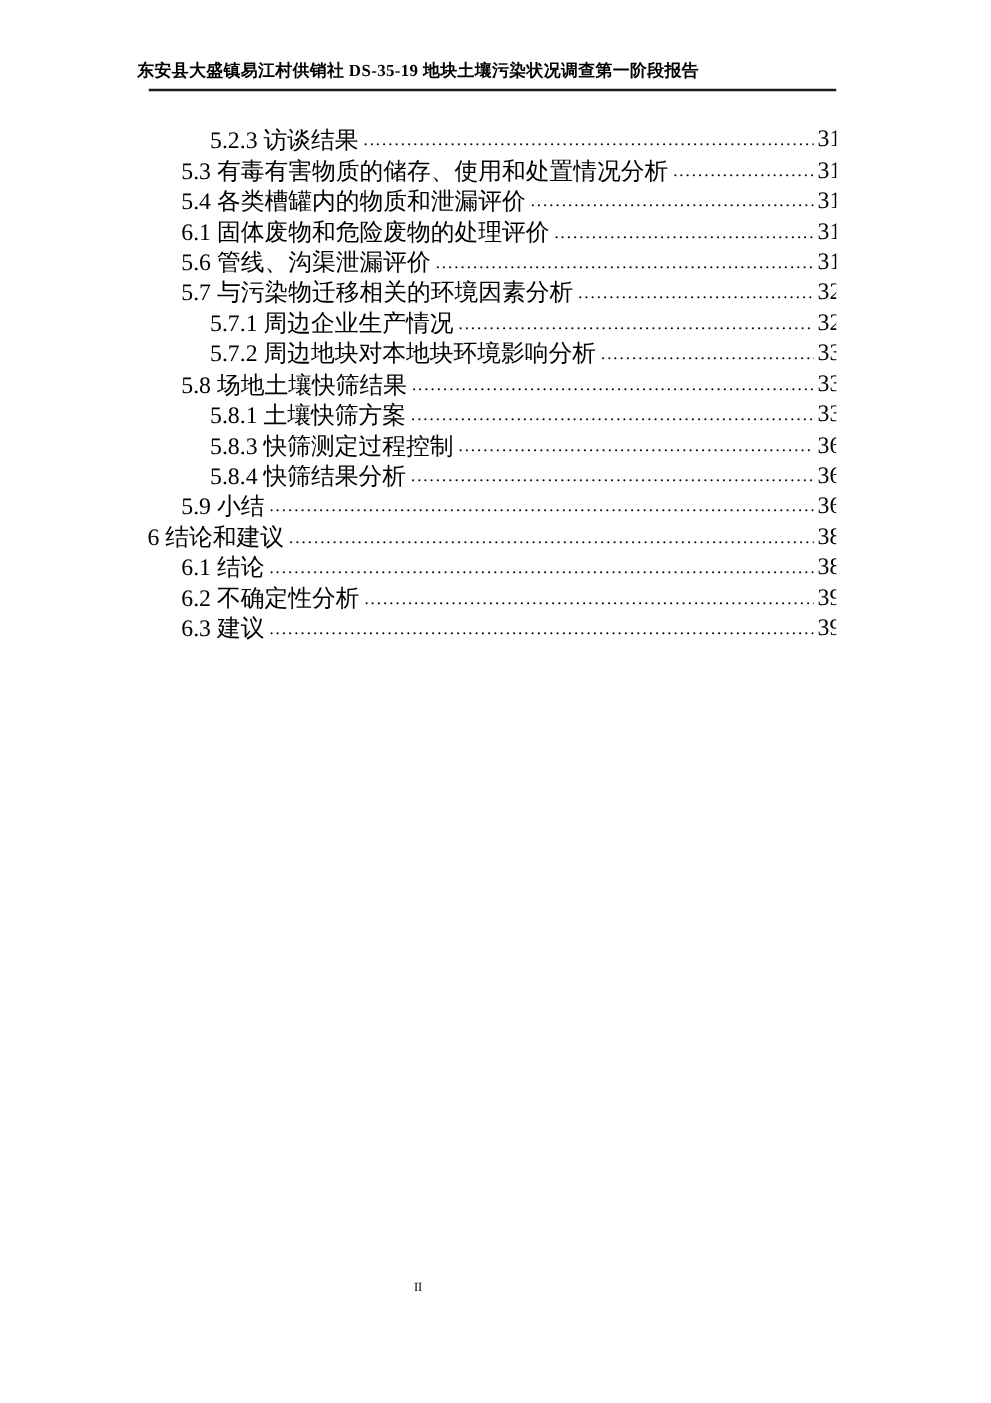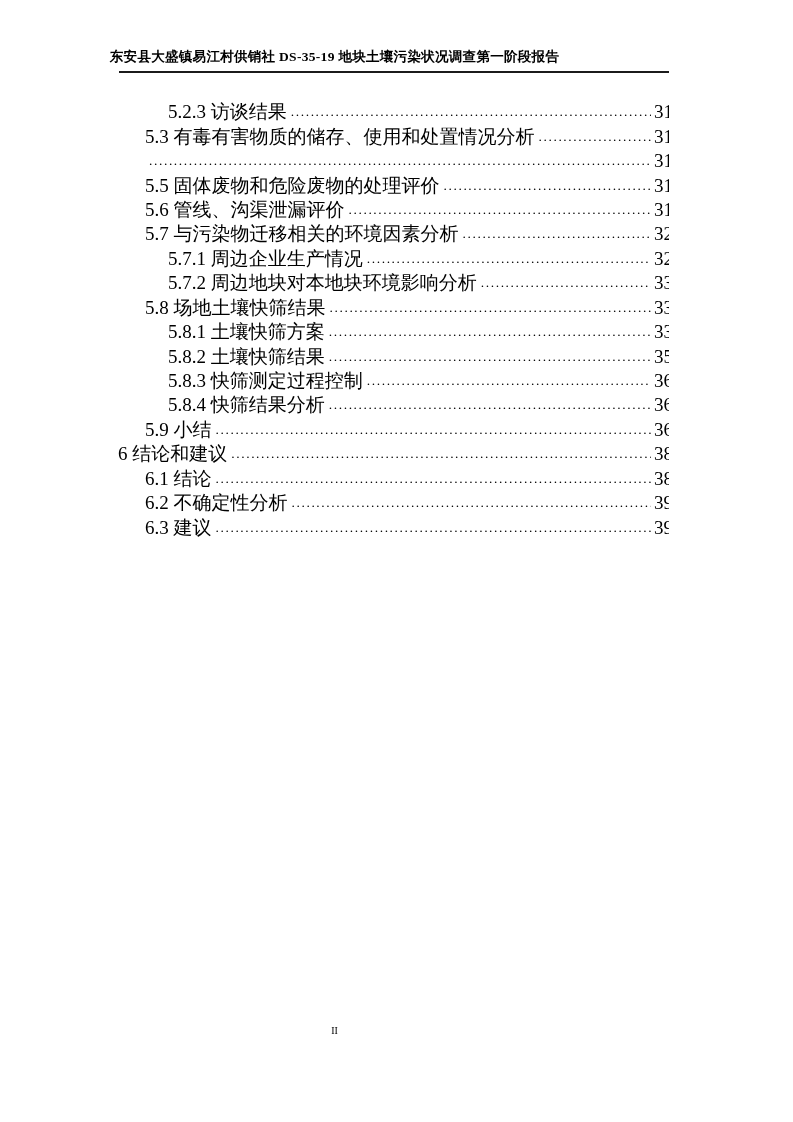--- a/index.html
+++ b/index.html
@@ -79,25 +79,26 @@
       <span class="toc-title">5.2.3 访谈结果</span>
       <span class="toc-dots"></span>
       <span class="toc-page">31</span>
     </div>
       <div class="toc-entry lvl-1">
       <span class="toc-title">5.3 有毒有害物质的储存、使用和处置情况分析</span>
       <span class="toc-dots"></span>
       <span class="toc-page">31</span>
     </div>
       <div class="toc-entry lvl-1">
+      <span class="toc-title">5.4 各类槽罐内的物质和泄漏评价</span>
       <span class="toc-dots"></span>
       <span class="toc-page">31</span>
     </div>
       <div class="toc-entry lvl-1">
-      <span class="toc-title">5.5 固体废物和危险废物的处理评价</span>
+      <span class="toc-title">6.1 固体废物和危险废物的处理评价</span>
       <span class="toc-dots"></span>
       <span class="toc-page">31</span>
     </div>
       <div class="toc-entry lvl-1">
       <span class="toc-title">5.6 管线、沟渠泄漏评价</span>
       <span class="toc-dots"></span>
       <span class="toc-page">31</span>
     </div>
       <div class="toc-entry lvl-1">
       <span class="toc-title">5.7 与污染物迁移相关的环境因素分析</span>
@@ -116,25 +117,20 @@
     </div>
       <div class="toc-entry lvl-1">
       <span class="toc-title">5.8 场地土壤快筛结果</span>
       <span class="toc-dots"></span>
       <span class="toc-page">33</span>
     </div>
       <div class="toc-entry lvl-2">
       <span class="toc-title">5.8.1 土壤快筛方案</span>
       <span class="toc-dots"></span>
       <span class="toc-page">33</span>
-    </div>
-      <div class="toc-entry lvl-2">
-      <span class="toc-title">5.8.2 土壤快筛结果</span>
-      <span class="toc-dots"></span>
-      <span class="toc-page">35</span>
     </div>
       <div class="toc-entry lvl-2">
       <span class="toc-title">5.8.3 快筛测定过程控制</span>
       <span class="toc-dots"></span>
       <span class="toc-page">36</span>
     </div>
       <div class="toc-entry lvl-2">
       <span class="toc-title">5.8.4 快筛结果分析</span>
       <span class="toc-dots"></span>
       <span class="toc-page">36</span>

